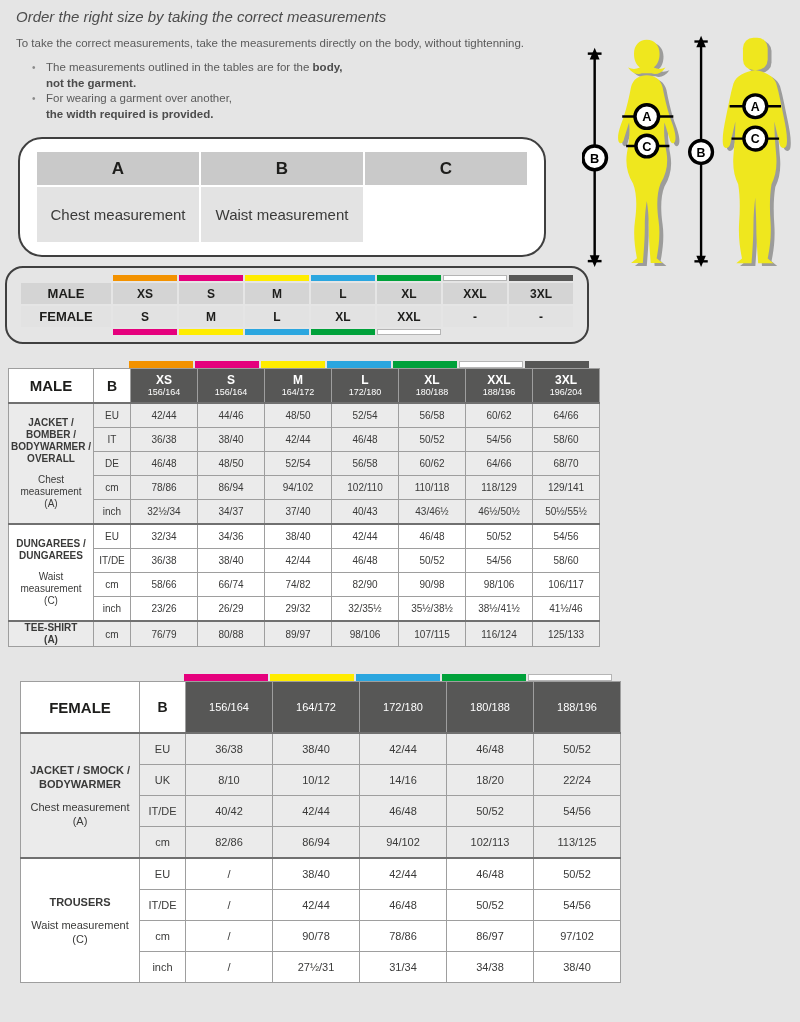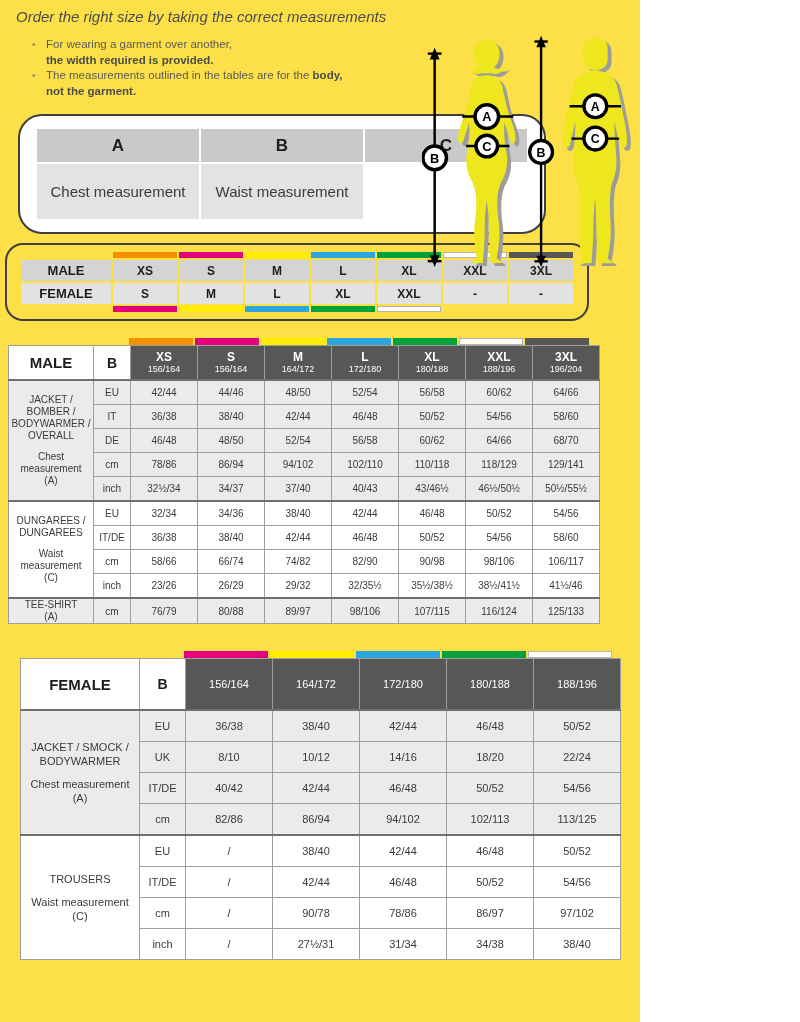--- a/index.html
+++ b/index.html
@@ -1,16 +1,16 @@
 <!DOCTYPE html>
 <html><head>
 <meta charset="utf-8">
 <style>
   html,body{margin:0;padding:0;background:#fff;}
-  .page{position:relative;width:640px;height:1022px;background:#fde047;overflow:hidden;
+  .page{position:relative;width:800px;height:1022px;background:#e5e5e5;overflow:hidden;
         font-family:"Liberation Sans",sans-serif;color:#3a3a39;}
   
   .intro{padding:8px 0 0 16px;}
   .title{font-style:italic;font-size:15px;color:#4c4c4c;margin:0 0 12px 0;font-weight:normal;}
   .para{font-size:11.5px;color:#5a5a5a;margin:0 0 11px 0;}
   .ie{font-size:11.5px;font-weight:bold;color:#4c4c4c;margin:0 0 9px 0;}
   .bullets{margin:0 0 0 16px;padding:0;list-style:none;}
   .bullets li{font-size:11.5px;color:#5a5a5a;line-height:15.5px;position:relative;padding-left:14px;}
   .bullets li::before{content:"•";position:absolute;left:0;top:0;color:#8a8a8a;font-size:10px;}
   .bold{font-weight:bold;color:#4c4c4c;}
@@ -52,43 +52,44 @@
   .title-cell{background:#fff;font-size:15px;font-weight:bold;color:#1d1d1b;}
   .b-cell{background:#fff;font-size:14px;font-weight:bold;color:#1d1d1b;}
   .size-col{background:#575756;color:#fff;}
   .sz{font-size:12px;font-weight:bold;line-height:13px;}
   .ht{font-size:9px;line-height:11px;font-weight:normal;}
   .ht-only{font-size:11px;line-height:13px;}
   tr.shaded td{background:#ebebeb;}
   tr.plain td{background:#fff;}
   tr.gstart td{border-top:2px solid #707070;}
   .glabel{vertical-align:middle;}
-  .gname{font-weight:normal;}
+  .gname{font-weight:bold;}
   .gsub-wrap{margin-top:9px;}
   table.male thead th{height:33px;}
   table.male td{height:23px;}
   table.male .val,table.male .unit{font-size:10px;color:#3a3a39;}
   table.male .gname,table.male .gsub{font-size:10px;line-height:12px;}
   table.female thead th{height:50px;}
   table.female td{height:30px;}
   table.female .val,table.female .unit{font-size:11px;color:#3a3a39;}
   table.female .gname,table.female .gsub{font-size:11px;line-height:14px;}
 </style>
 </head>
 <body>
 
 <div class="page">
 
   <div class="intro">
     <h1 class="title">Order the right size by taking the correct measurements</h1>
+    <p class="para">To take the correct measurements, take the measurements directly on the body, without tightenning.</p>
     <ul class="bullets">
+      <li><span>The measurements outlined in the tables are for the </span><span class="bold">body,</span><br>
+        <span class="bold">not the garment.</span></li>
       <li><span>For wearing a garment over another,</span><br>
         <span class="bold">the width required is provided.</span></li>
-      <li><span>The measurements outlined in the tables are for the </span><span class="bold">body,</span><br>
-        <span class="bold">not the garment.</span></li>
     </ul>
   </div>
 
   <div class="abc-wrap">
     <div class="abc-grid">
       <div class="abc-head">A</div>
       <div class="abc-head">B</div>
       <div class="abc-head">C</div>
       <div class="abc-cell">Chest measurement</div>
       <div class="abc-cell">Waist measurement</div>

